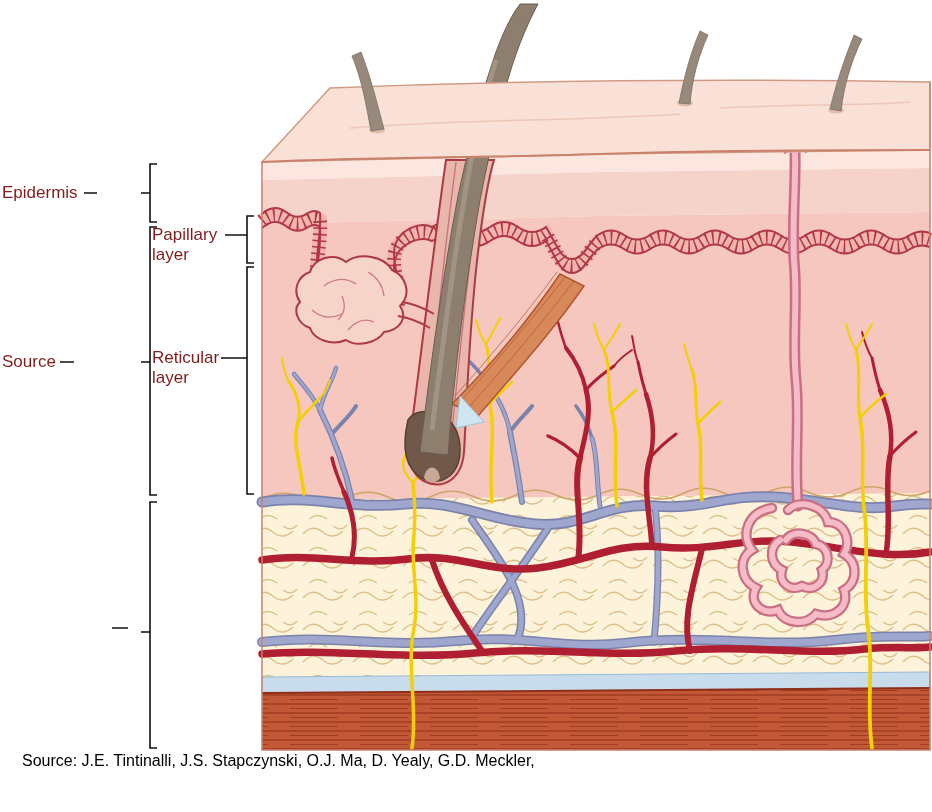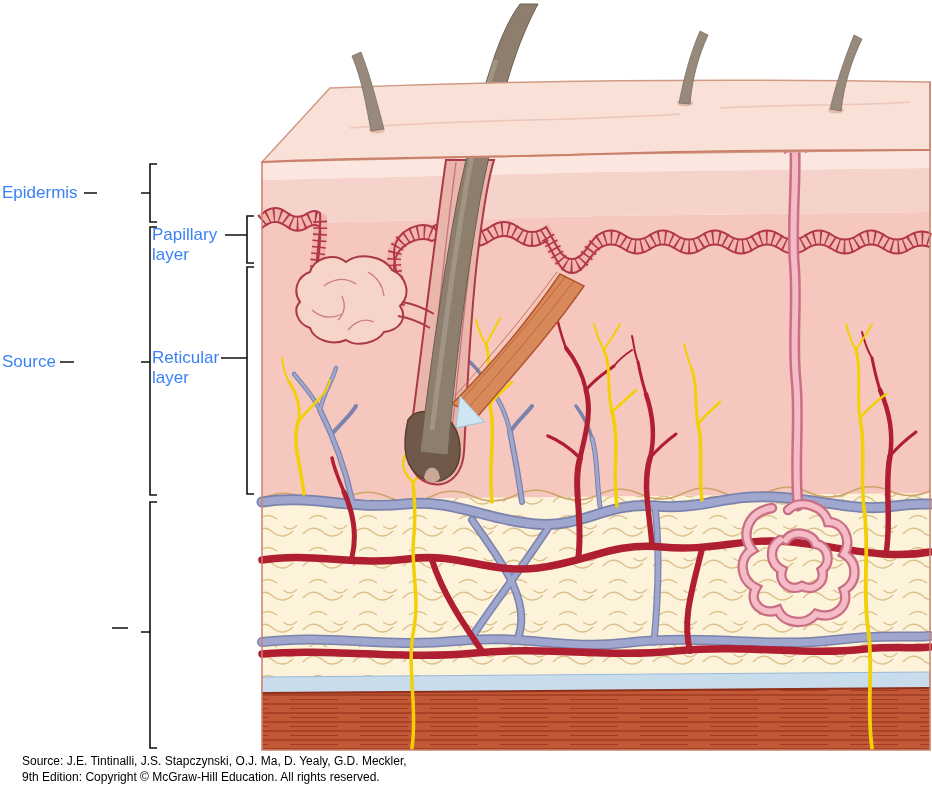--- a/index.html
+++ b/index.html
@@ -1,20 +1,20 @@
 <!DOCTYPE html>
 <html><head>
 <meta charset="utf-8">
 <style>
   html,body{margin:0;padding:0;background:#fff;}
   .stage{position:relative;width:932px;height:812px;background:#fff;overflow:hidden;
          font-family:"Liberation Sans",sans-serif;color:#000;}
   .stage svg{position:absolute;left:0;top:0;}
-  .layer-label{position:absolute;font-size:17px;line-height:20px;color:#3b82f6;}
-  .source{position:absolute;left:22px;top:753px;font-size:12px;line-height:16px;color:#000;}
+  .layer-label{position:absolute;font-size:17px;line-height:20px;color:#7f1d1d;}
+  .source{position:absolute;left:22px;top:753px;font-size:16px;line-height:16px;color:#000;}
 </style>
 </head>
 <body>
 
 <div class="stage">
 
 <svg width="932" height="812" viewBox="0 0 932 812">
   <defs>
     <pattern id="fatPat" width="50" height="32" patternUnits="userSpaceOnUse">
       <path d="M3,22 q10,-11 21,-1 q9,7 19,-2" fill="none" stroke="#dcc08a" stroke-width="1.5"></path>
@@ -218,16 +218,15 @@
   </g>
 </svg>
 
 <div class="layer-label" style="left:2px;top:183px;width:100px;">Epidermis</div>
 <div class="layer-label" style="left:152px;top:225px;width:82px;">Papillary layer</div>
 <div class="layer-label" style="left:152px;top:348px;width:82px;">Reticular layer</div>
 <div class="layer-label" style="left:2px;top:352px;width:80px;">Source</div>
 
 <div class="source">
   <div>Source: J.E. Tintinalli, J.S. Stapczynski, O.J. Ma, D. Yealy, G.D. Meckler,</div>
-  <div>9th Edition: Copyright © McGraw-Hill Education. All rights reserved.</div>
 </div>
 
 </div>
 
 </body></html>

